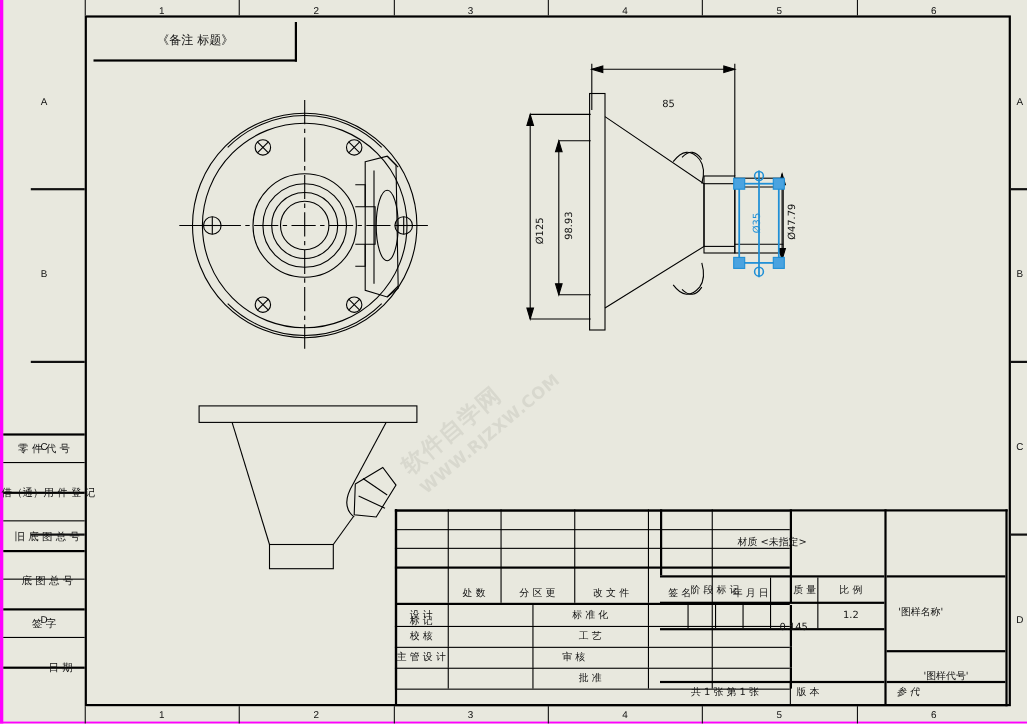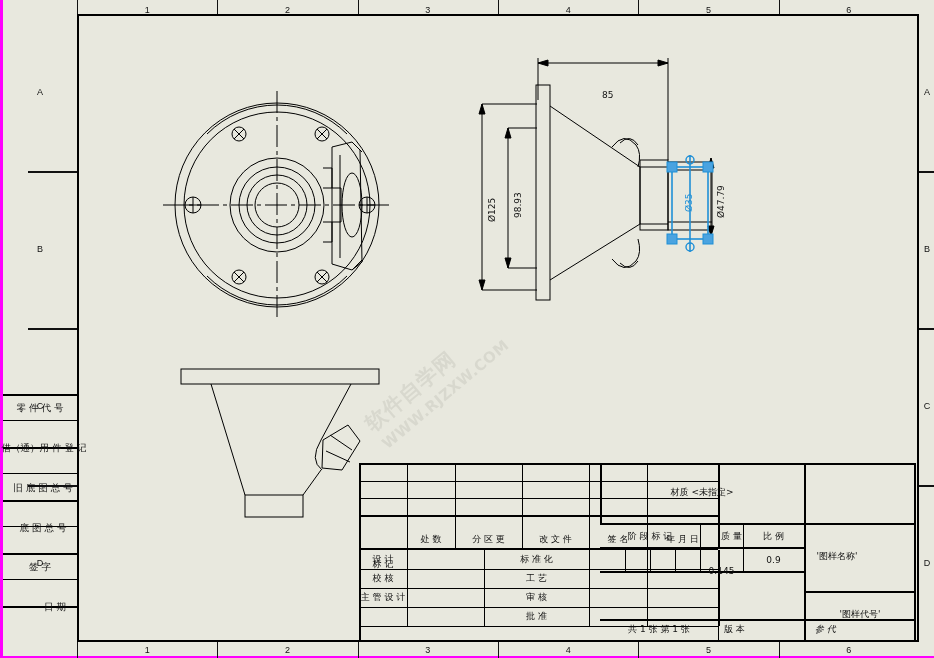--- a/index.html
+++ b/index.html
@@ -92,20 +92,23 @@
       <div class="zone" style="left: 920px; top: 243.5px; width: 14px;">B</div>
       <div class="ruler-line" style="left: 919px; top: 171px; width: 15px; height: 1.5px;"></div>
       <div class="zone" style="left: 920px; top: 400.5px; width: 14px;">C</div>
       <div class="ruler-line" style="left: 919px; top: 328px; width: 15px; height: 1.5px;"></div>
       <div class="zone" style="left: 920px; top: 557.5px; width: 14px;">D</div>
       <div class="ruler-line" style="left: 919px; top: 485px; width: 15px; height: 1.5px;"></div>
     </div>
 
   <div class="sheet"></div>
 
+  <div class="note-box">
+    <div class="lbl">《备注 标题》</div>
+  </div>
 
   <div class="wm">
     <div>软件自学网</div>
     <div class="w2">WWW.RJZXW.COM</div>
   </div>
 
   <svg class="dwg" viewBox="0 0 934 658">
     <g fill="none" stroke="#000" stroke-width="1">
 
       <circle cx="277" cy="205" r="102"></circle>
@@ -286,21 +289,21 @@
       <div class="cell" style="left: 359px; top: 569px; width: 48px; height: 19px;">校 核</div>
       <div class="cell" style="left: 484px; top: 569px; width: 105px; height: 19px;">工 艺</div>
       <div class="line" style="left: 359px; top: 607px; width: 359px; height: 1px;"></div>
       <div class="line" style="left: 359px; top: 588px; width: 2px; height: 19px;"></div>
       <div class="line" style="left: 407px; top: 588px; width: 1px; height: 19px;"></div>
       <div class="line" style="left: 484px; top: 588px; width: 1px; height: 19px;"></div>
       <div class="line" style="left: 589px; top: 588px; width: 1px; height: 19px;"></div>
       <div class="line" style="left: 647px; top: 588px; width: 1px; height: 19px;"></div>
       <div class="line" style="left: 718px; top: 588px; width: 2px; height: 19px;"></div>
       <div class="cell" style="left: 359px; top: 588px; width: 48px; height: 19px;">主 管 设 计</div>
-      <div class="cell" style="left: 484px; top: 588px; width: 105px; height: 19px;">审 核</div>
+      <div class="cell" style="left: 469px; top: 588px; width: 105px; height: 19px;">审 核</div>
       <div class="line" style="left: 359px; top: 626px; width: 359px; height: 1px;"></div>
       <div class="line" style="left: 359px; top: 607px; width: 2px; height: 19px;"></div>
       <div class="line" style="left: 407px; top: 607px; width: 1px; height: 19px;"></div>
       <div class="line" style="left: 484px; top: 607px; width: 1px; height: 19px;"></div>
       <div class="line" style="left: 589px; top: 607px; width: 1px; height: 19px;"></div>
       <div class="line" style="left: 647px; top: 607px; width: 1px; height: 19px;"></div>
       <div class="line" style="left: 718px; top: 607px; width: 2px; height: 19px;"></div>
       <div class="cell" style="left: 359px; top: 607px; width: 48px; height: 19px;"></div>
       <div class="cell" style="left: 484px; top: 607px; width: 105px; height: 19px;">批 准</div>
       <div class="line" style="left: 600px; top: 463px; width: 2px; height: 60px;"></div>
@@ -311,21 +314,21 @@
       <div class="line" style="left: 743px; top: 525px; width: 1px; height: 46px;"></div>
       <div class="line" style="left: 804px; top: 463px; width: 2px; height: 177px;"></div>
       <div class="cell" style="left: 600px; top: 525px; width: 100px; height: 22px;">阶 段 标 记</div>
       <div class="cell" style="left: 700px; top: 525px; width: 43px; height: 22px; padding-left: 20px;">质 量</div>
       <div class="cell" style="left: 743px; top: 525px; width: 61px; height: 22px;">比 例</div>
       <div class="line" style="left: 600px; top: 571px; width: 204px; height: 2px;"></div>
       <div class="line" style="left: 625px; top: 549px; width: 1px; height: 22px;"></div>
       <div class="line" style="left: 650px; top: 549px; width: 1px; height: 22px;"></div>
       <div class="line" style="left: 675px; top: 549px; width: 1px; height: 22px;"></div>
       <div class="cell" style="left: 700px; top: 560px; width: 43px; height: 22px;">0.145</div>
-      <div class="cell" style="left: 743px; top: 549px; width: 61px; height: 22px;">0.9</div>
+      <div class="cell" style="left: 743px; top: 549px; width: 61px; height: 22px;">1.2</div>
       <div class="line" style="left: 600px; top: 619px; width: 204px; height: 2px;"></div>
       <div class="cell" style="left: 600px; top: 619px; width: 118px; height: 21px;">共 1 张  第 1 张</div>
       <div class="line" style="left: 718px; top: 619px; width: 1px; height: 21px;"></div>
       <div class="cell cellL" style="left: 721px; top: 619px; width: 83px; height: 21px;">版 本</div>
       <div class="line" style="left: 806px; top: 523px; width: 108px; height: 1.5px;"></div>
       <div class="line" style="left: 806px; top: 591px; width: 108px; height: 1.5px;"></div>
       <div class="line" style="left: 806px; top: 619px; width: 108px; height: 2px;"></div>
       <div class="cell" style="left: 783px; top: 541px; width: 108px; height: 30px;">'图样名称'</div>
       <div class="cell" style="left: 806px; top: 599px; width: 108px; height: 30px;">'图样代号'</div>
       <div class="cell cellL" style="left: 812px; top: 619px; width: 90px; height: 21px; font-style: italic;">参 代</div>

